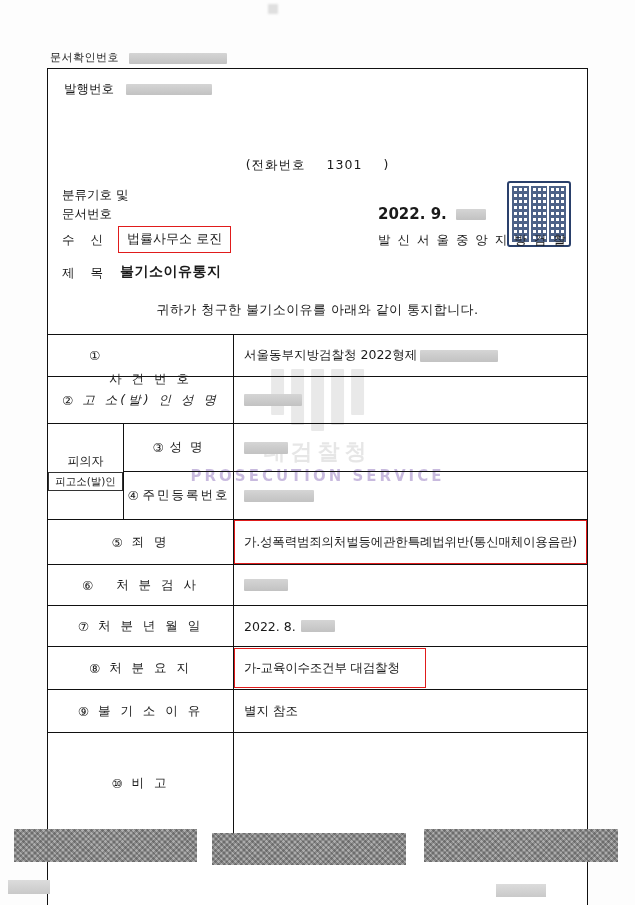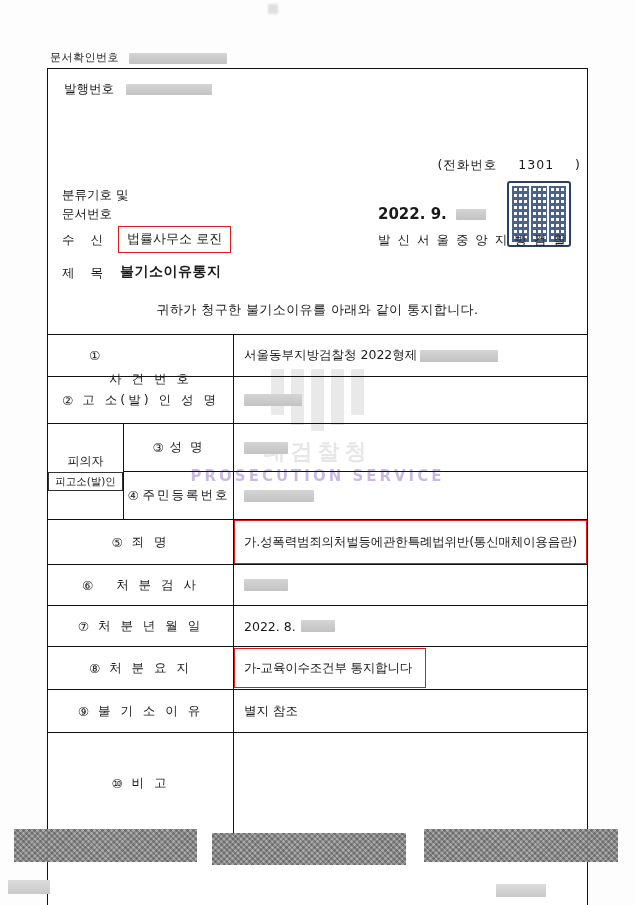--- a/index.html
+++ b/index.html
@@ -80,23 +80,23 @@
     text-align: center;
     font-family: "DejaVu Serif", "Liberation Serif", serif;
     font-size: 23px;
     font-weight: 700;
     letter-spacing: 3px;
   }
 
   .phone-line {
     position: absolute;
     left: 0;
-    right: 6px;
+    right: 0;
     top: 88px;
-    text-align: right;
+    text-align: center;
     font-size: 12.5px;
     letter-spacing: 1px;
   }
   .phone-line .num { margin: 0 16px; }
 
   .class-label {
     position: absolute;
     left: 14px;
     top: 116px;
     font-size: 12.5px;
@@ -421,21 +421,21 @@
         </div>
         <div class="cell-value">
           <span>서울동부지방검찰청 2022형제</span>
           <span class="redact" style="width:78px;height:12px;margin-left:3px;"></span>
         </div>
       </div>
 
       <div class="row" style="height:46px;">
         <div class="cell-label">
           <span>②</span>
-          <span style="margin-left:6px;">고 소(발) 인 성 명</span>
+          <span style="margin-left:6px;font-style:italic;">고 소(발) 인 성 명</span>
         </div>
         <div class="cell-value">
           <span class="redact" style="width:58px;height:12px;"></span>
         </div>
       </div>
 
       <div class="suspect">
         <div class="suspect-left">
           <span>피의자</span>
           <span class="small">피고소(발)인</span>
@@ -493,21 +493,21 @@
           <span class="redact" style="width:34px;height:12px;margin-left:5px;"></span>
         </div>
       </div>
 
       <div class="row" style="height:42px;">
         <div class="cell-label">
           <span>⑧</span>
           <span style="margin-left:6px;">처 분 요 지</span>
         </div>
         <div class="cell-value">
-          <span class="val-red-text">가-교육이수조건부 통지합니다</span>
+          <span class="val-red-text">가-교육이수조건부 대검찰청</span>
         </div>
         <div class="redbox" style="left:186px;top:1px;width:192px;bottom:1px;"></div>
       </div>
 
       <div class="row" style="height:42px;">
         <div class="cell-label">
           <span>⑨</span>
           <span style="margin-left:6px;">불 기 소 이 유</span>
         </div>
         <div class="cell-value">

